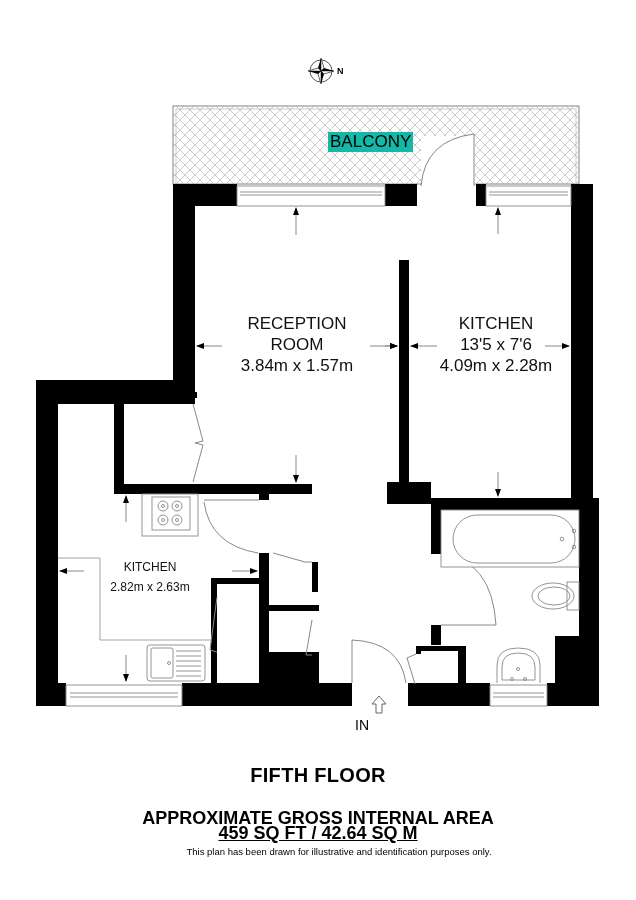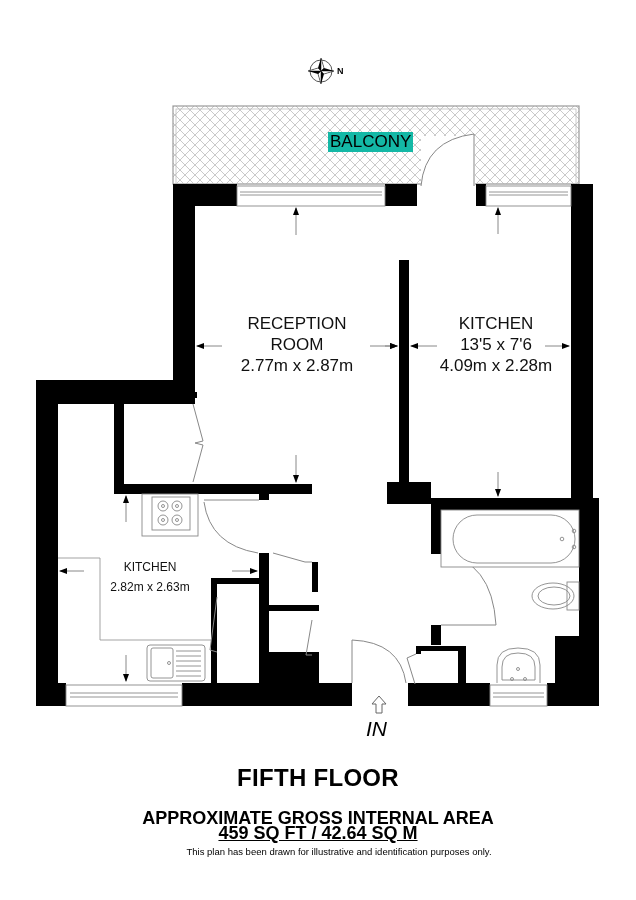--- a/index.html
+++ b/index.html
@@ -2,27 +2,27 @@
 <html><head>
 <meta charset="utf-8">
 <style>
   html, body { margin: 0; padding: 0; background: #ffffff; }
   body { width: 636px; height: 900px; position: relative; overflow: hidden;
          font-family: "Liberation Sans", sans-serif; color: #000; }
   #plan { position: absolute; left: 0; top: 0; width: 636px; height: 900px; }
   .room-label { position: absolute; text-align: center; font-size: 17px; line-height: 21px;
                 font-family: "Liberation Sans", sans-serif; color: #111; }
   .room-label div { white-space: nowrap; }
-  .in-label { position: absolute; left: 366px; top: 717px; font-size: 21px;
-              font-family: "Liberation Sans", sans-serif; font-style: italic; }
+  .in-label { position: absolute; left: 355px; top: 717px; font-size: 14px;
+              font-family: "Liberation Sans", sans-serif; }
   .balcony-label { position: absolute; left: 328px; top: 132px; font-size: 17px;
                    background: #14b8a6; padding: 0 2px; font-family: "Liberation Sans", sans-serif; }
   .footer { position: absolute; left: 0; width: 636px; text-align: center;
             font-family: "Liberation Sans", sans-serif; }
-  .floor-title { top: 764px; font-size: 24px; font-weight: bold; letter-spacing: 0.3px; }
+  .floor-title { top: 764px; font-size: 20px; font-weight: bold; letter-spacing: 0.3px; }
   .area-line { font-size: 18px; font-weight: bold; }
   .area1 { top: 808px; }
   .area2 { top: 823px; text-decoration: underline; }
   .disclaimer { top: 846px; font-size: 9.5px; padding-left: 21px; }
   .compass-n { position: absolute; left: 337px; top: 66px; font-size: 9px; font-weight: bold; }
 </style>
 </head>
 <body>
 
 <svg id="plan" viewBox="0 0 636 900" xmlns="http://www.w3.org/2000/svg">
@@ -196,21 +196,21 @@
     <path d="M379 696 L372 704 L376 704 L376 713 L382 713 L382 704 L386 704 Z"></path>
   </g>
 </svg>
 
 <div class="compass-n">N</div>
 <div class="balcony-label">BALCONY</div>
 
 <div class="room-label" style="left:212px; top:302px; width:170px;margin-top:11px;">
   <div>RECEPTION</div>
   <div>ROOM</div>
-  <div>2.77m x 2.87m</div>
+  <div>3.84m x 1.57m</div>
 </div>
 
 <div class="room-label" style="left:414px; top:313px; width:164px;">
   <div>KITCHEN</div>
   <div>13'5 x 7'6</div>
   <div>4.09m x 2.28m</div>
 </div>
 
 <div class="room-label" style="left:76px; top:557px; width:148px; font-size:12px; line-height:20px;">
   <div>KITCHEN</div>

